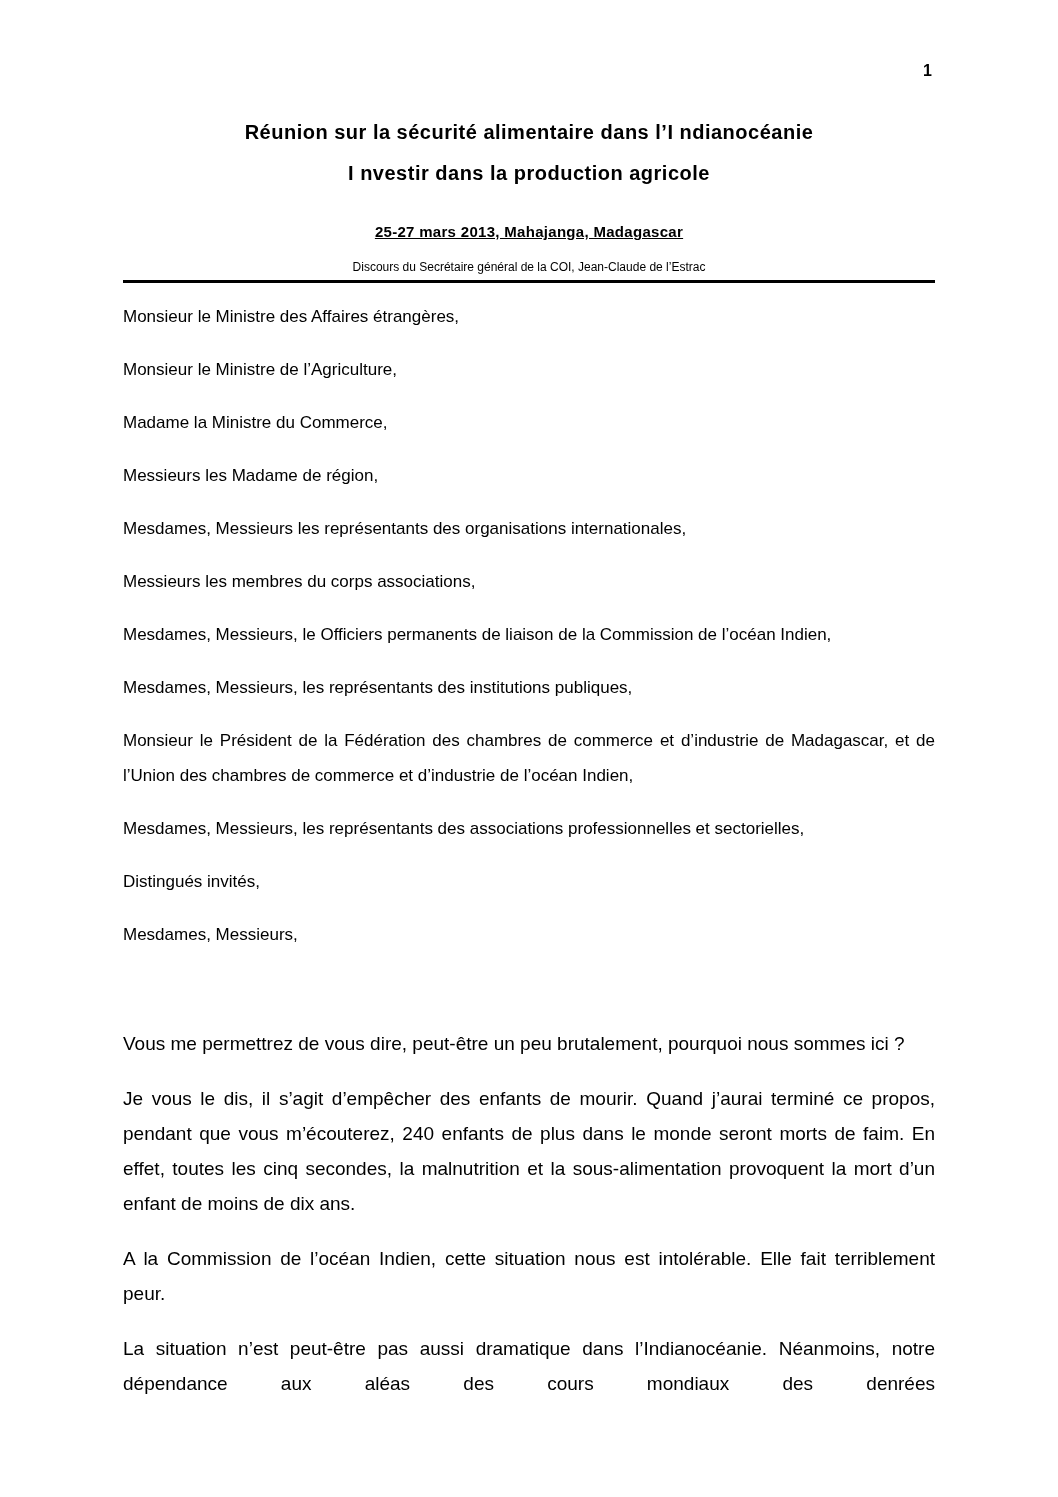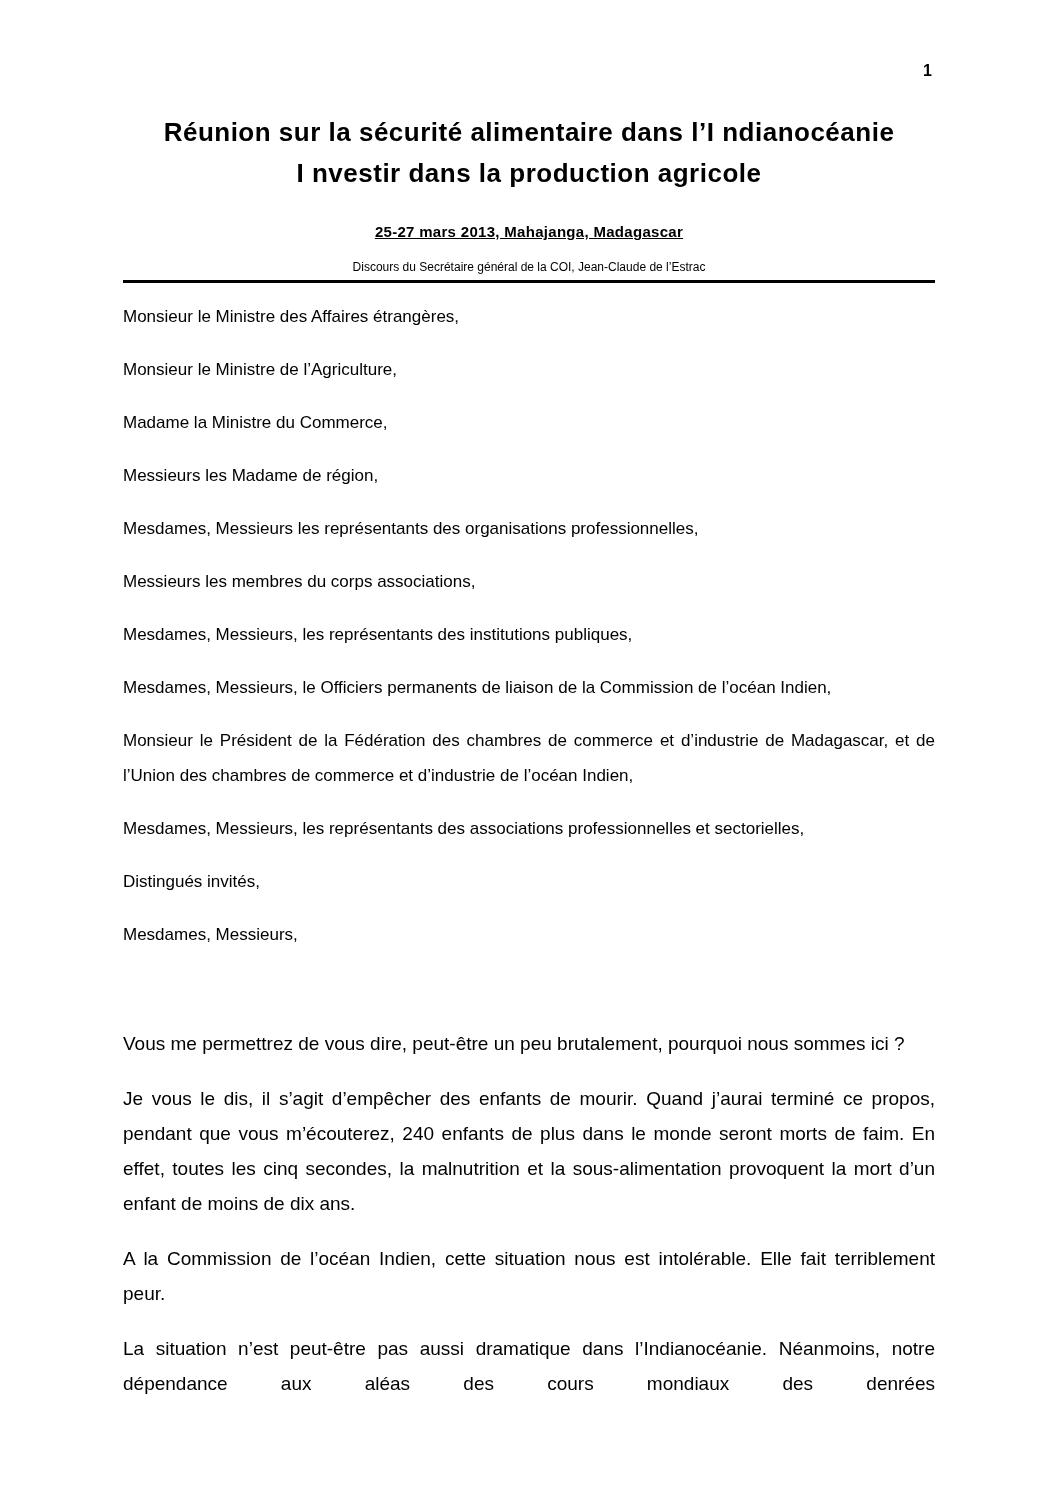--- a/index.html
+++ b/index.html
@@ -23,21 +23,21 @@
     right: 126px;
     font-size: 16px;
     font-weight: 700;
   }
   .doc-header {
     padding-top: 112px;
     text-align: center;
   }
   .doc-title {
     margin: 0;
-    font-size: 26px;
+    font-size: 20px;
     font-weight: 700;
     letter-spacing: 0.5px;
     line-height: 41px;
   }
   .doc-subtitle {
     margin-top: 28px;
     font-size: 15px;
     font-weight: 700;
     letter-spacing: 0.3px;
     line-height: 19px;
@@ -97,24 +97,24 @@
     <div class="doc-byline">Discours du Secrétaire général de la COI, Jean-Claude de l’Estrac</div>
     <hr class="doc-rule">
   </header>
 
   <main class="doc-main">
 
     <p class="salutation">Monsieur le Ministre des Affaires étrangères,</p>
     <p class="salutation">Monsieur le Ministre de l’Agriculture,</p>
     <p class="salutation">Madame la Ministre du Commerce,</p>
     <p class="salutation">Messieurs les Madame de région,</p>
-    <p class="salutation">Mesdames, Messieurs les représentants des organisations professionnelles,</p>
+    <p class="salutation">Mesdames, Messieurs les représentants des organisations internationales,</p>
     <p class="salutation">Messieurs les membres du corps associations,</p>
+    <p class="salutation">Mesdames, Messieurs, le Officiers permanents de liaison de la Commission de l’océan Indien,</p>
     <p class="salutation">Mesdames, Messieurs, les représentants des institutions publiques,</p>
-    <p class="salutation">Mesdames, Messieurs, le Officiers permanents de liaison de la Commission de l’océan Indien,</p>
     <p class="salutation">Monsieur le Président de la Fédération des chambres de commerce et d’industrie de Madagascar, et de l’Union des chambres de commerce et d’industrie de l’océan Indien,</p>
     <p class="salutation">Mesdames, Messieurs, les représentants des associations professionnelles et sectorielles,</p>
     <p class="salutation">Distingués invités,</p>
     <p class="salutation">Mesdames, Messieurs,</p>
 
     <div class="pre-body-gap"></div>
 
     <p class="body-para">Vous me permettrez de vous dire, peut-être un peu brutalement, pourquoi nous sommes ici ?</p>
     <p class="body-para">Je vous le dis, il s’agit d’empêcher des enfants de mourir. Quand j’aurai terminé ce propos, pendant que vous m’écouterez, 240 enfants de plus dans le monde seront morts de faim. En effet, toutes les cinq secondes, la malnutrition et la sous-alimentation provoquent la mort d’un enfant de moins de dix ans.</p>
     <p class="body-para">A la Commission de l’océan Indien, cette situation nous est intolérable. Elle fait terriblement peur.</p>

